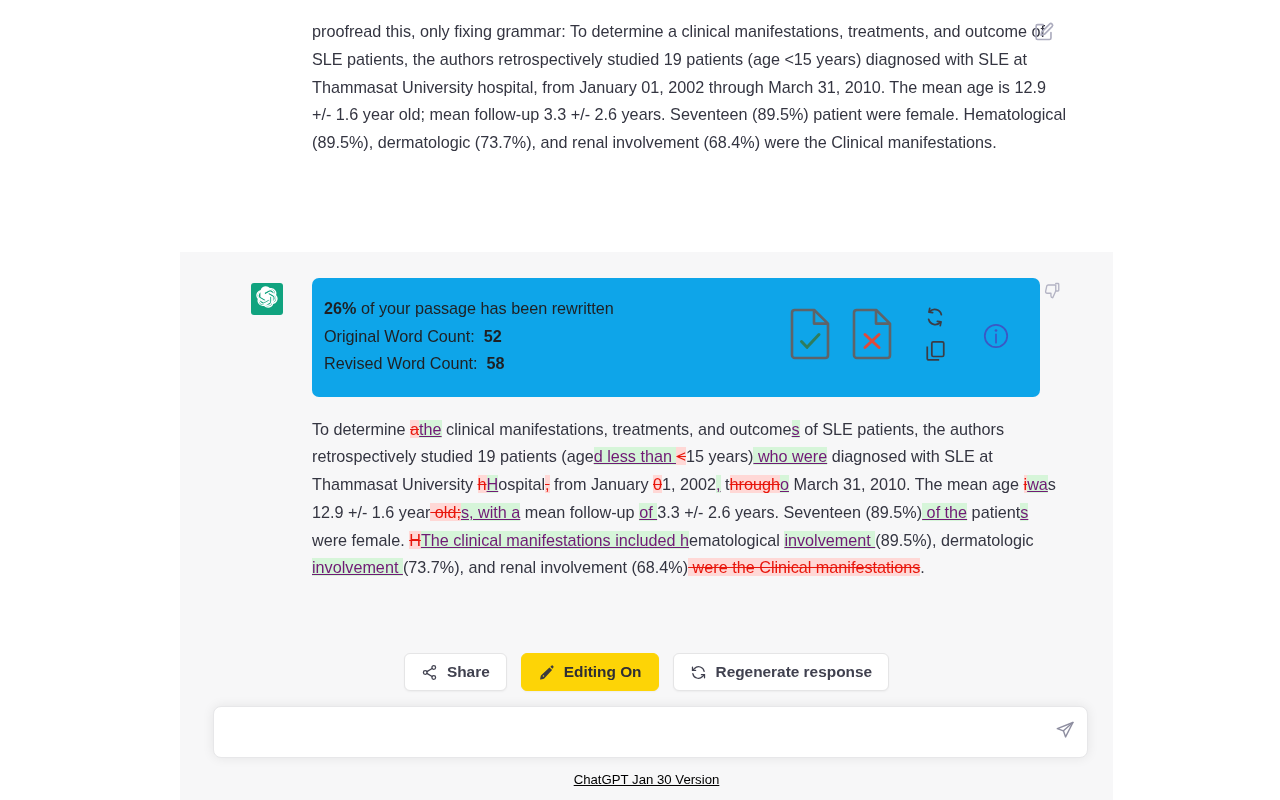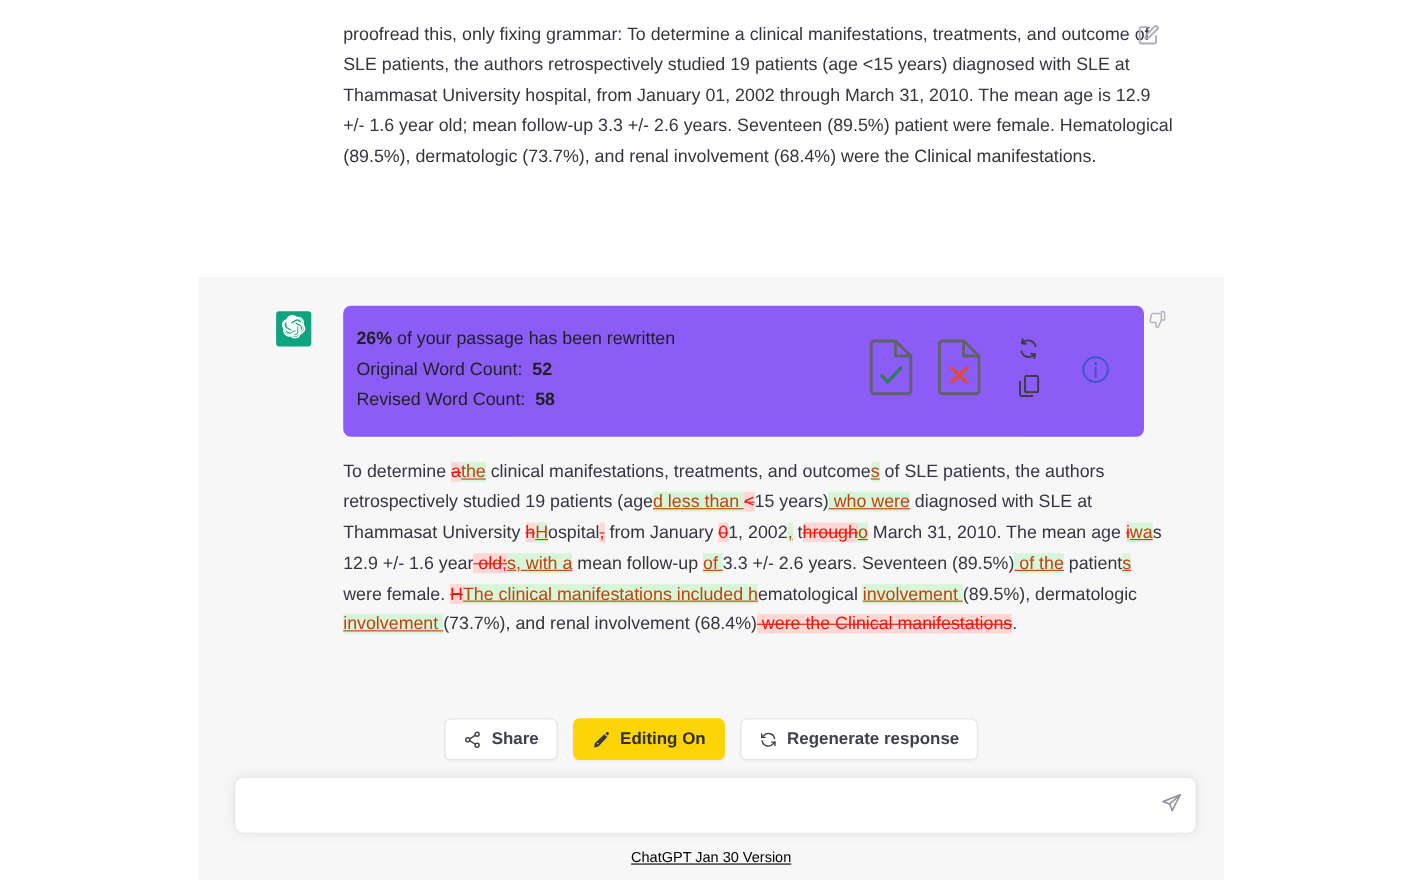--- a/index.html
+++ b/index.html
@@ -63,21 +63,21 @@
     right: 8px; top: 30px;
     display: flex; gap: 12px;
     color: #b4b4c4;
   }
   .feedback svg { display: block; }
 
   
   .stats-card {
     position: relative;
     width: 728px;
-    background: #8b5cf6;
+    background: #0ea5e9;
     border-radius: 7px;
     padding: 17px 20px 19px 12px;
     display: flex;
     align-items: center;
     margin-bottom: 19px;
   }
   .stats-text { flex: 0 0 auto; width: 440px; }
   .stats-line {
     font-size: 16.2px;
     line-height: 27.5px;
@@ -104,21 +104,21 @@
     line-height: 27.8px;
     color: #343541;
     width: 755px;
   }
   .del {
     color: #e8160c;
     text-decoration: line-through;
     background: #ffd8d6;
   }
   .ins {
-    color: #c2410c;
+    color: #701a75;
     text-decoration: underline;
     background: #d6f5d9;
   }
 
   
   .action-bar {
     position: absolute;
     left: 180px; top: 648px; width: 933px;
     background: #f7f7f8;
     display: flex; align-items: center; justify-content: center;

